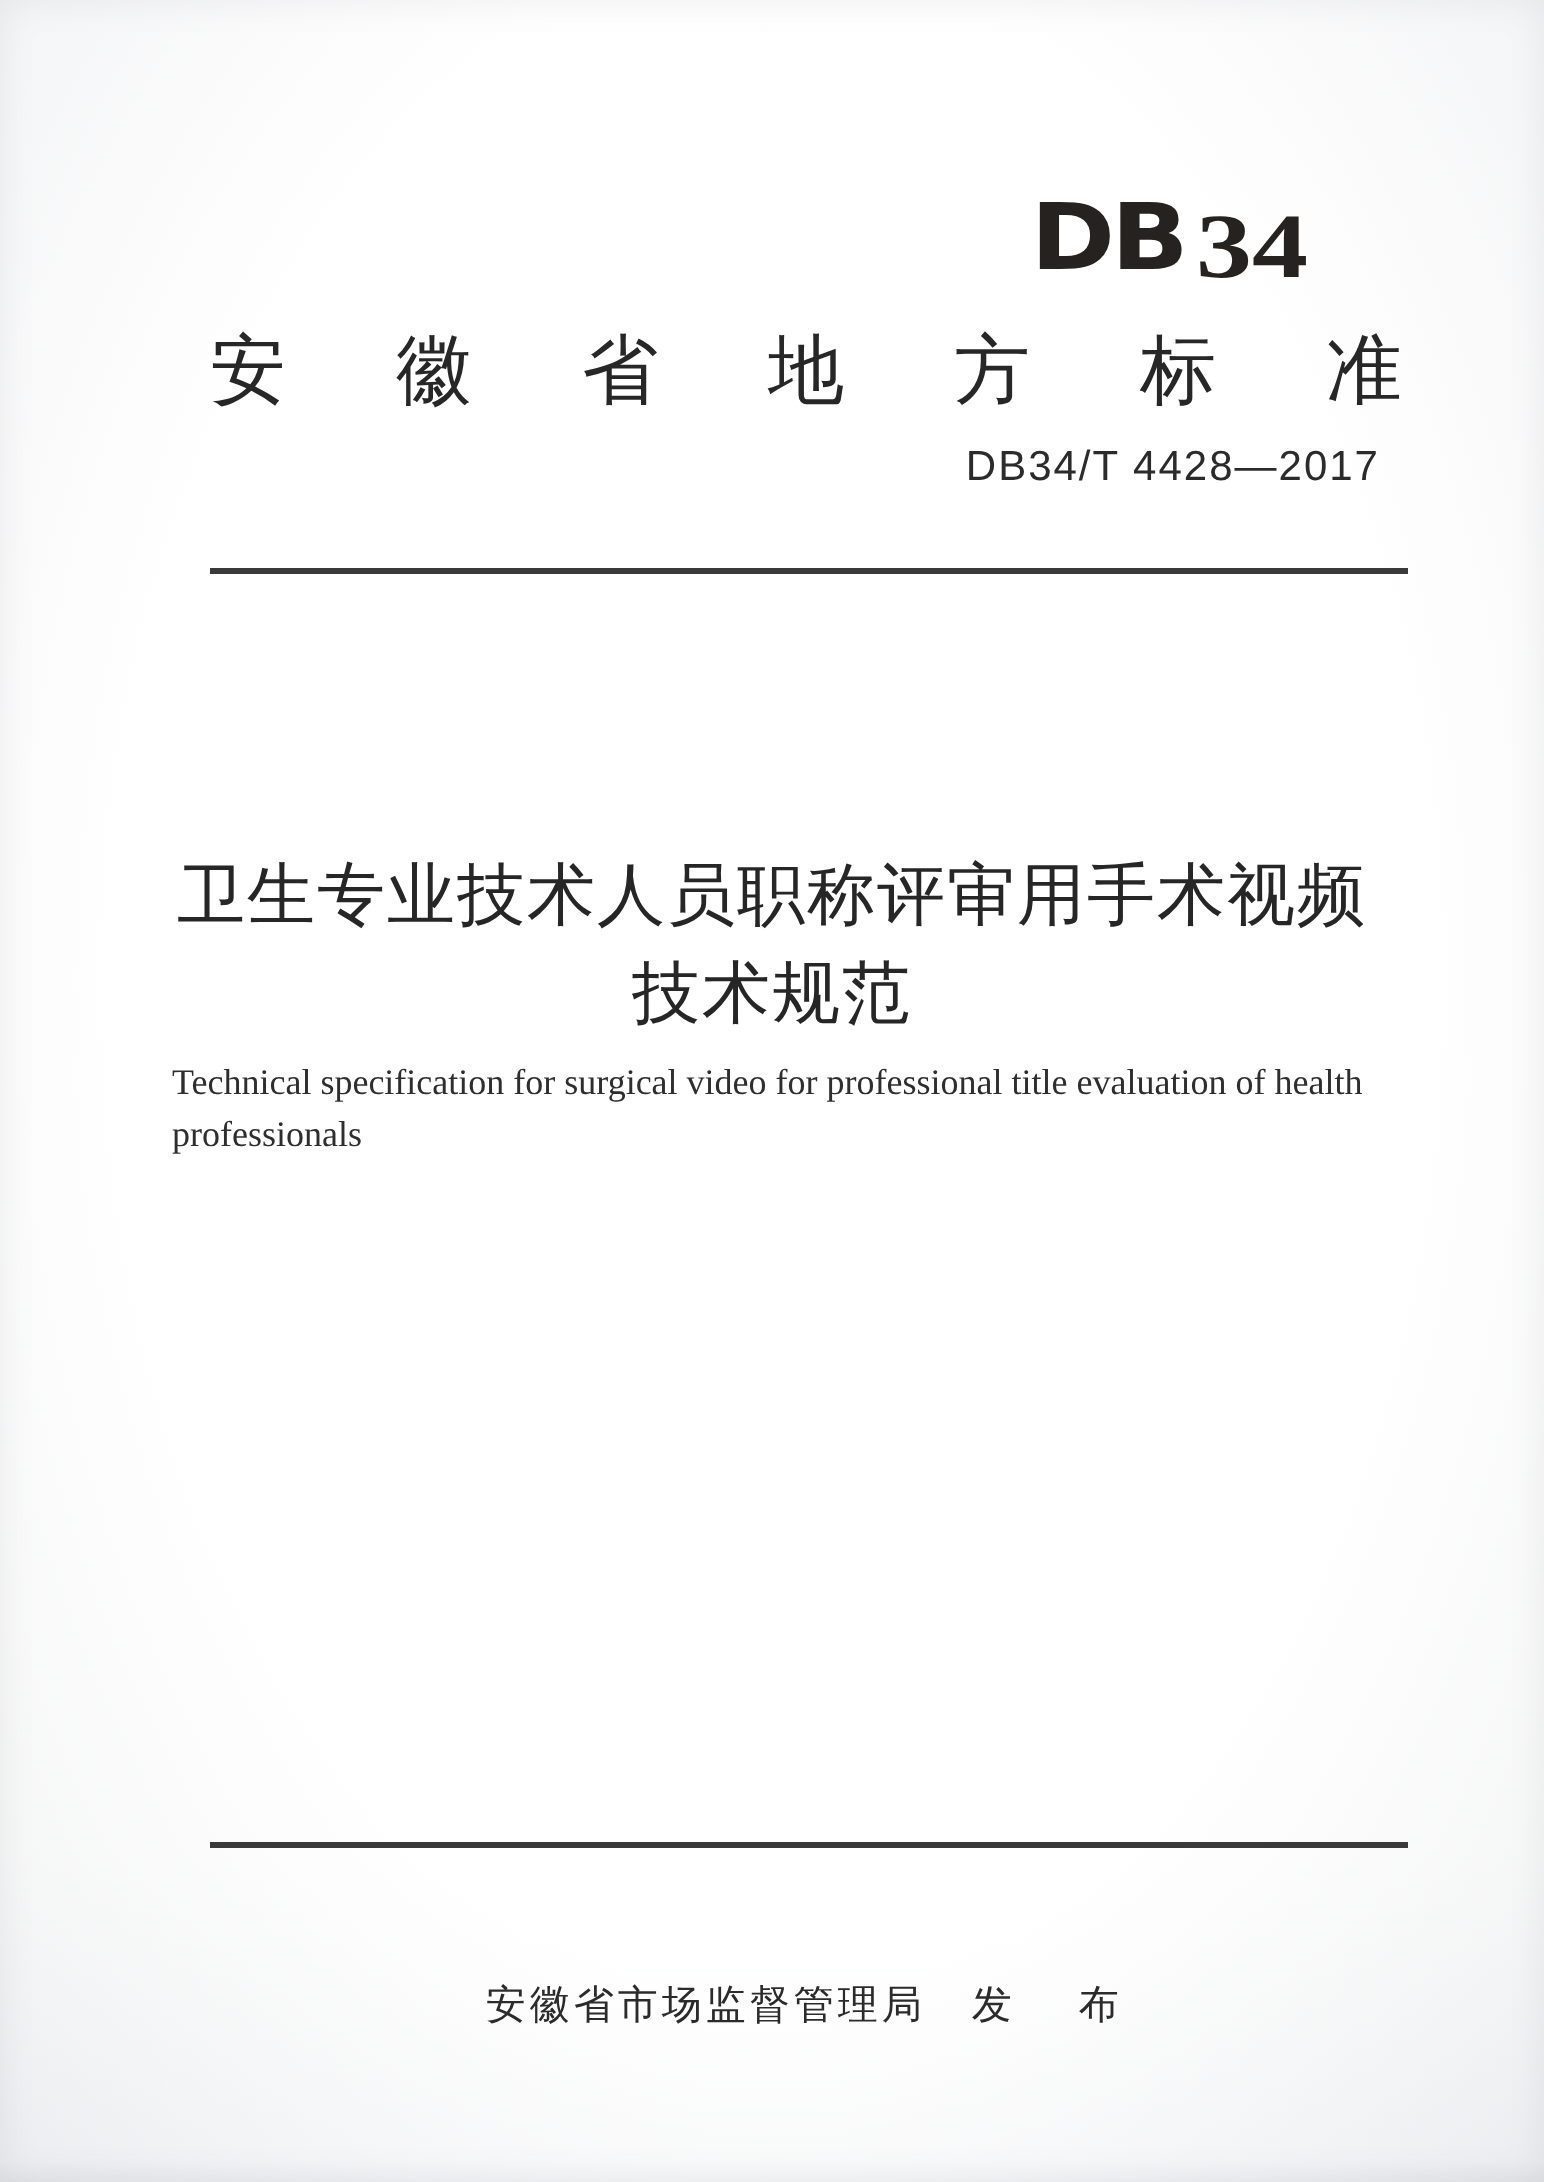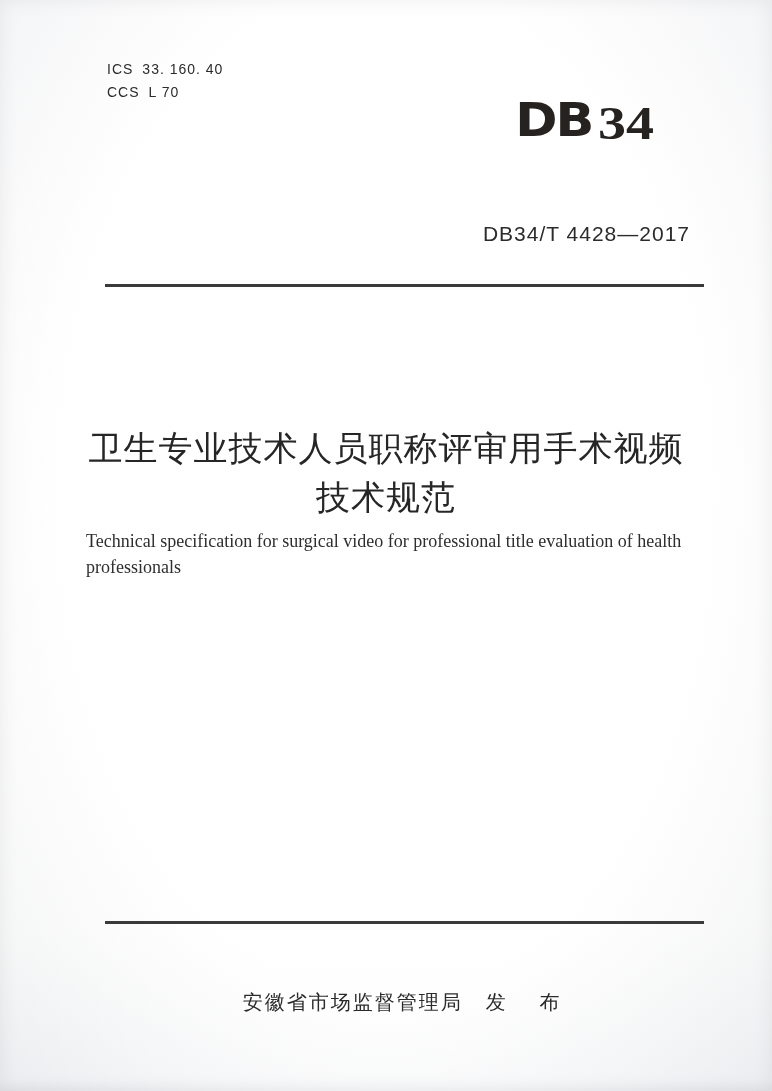--- a/index.html
+++ b/index.html
@@ -149,33 +149,26 @@
     white-space: pre;
   }
   .publisher-name { margin-right: 23px; }
   .publish-label { letter-spacing: 14px; margin-right: -14px; }
 </style>
 </head>
 <body>
 
 <div class="scan-page">
 
-  <div class="ics-block">
-    <div class="ics-line">
-      <span>ICS</span><span>33. 160. 40</span>
-    </div>
-    <div class="ics-line">
-      <span>CCS</span><span>L  70</span>
-    </div>
-  </div>
 
   <div class="logo">
     <span class="logo-db">DB</span><span class="logo-34">34</span>
   </div>
 
+  <div class="standard-category">安徽省地方标准</div>
 
   <div class="standard-number">DB34/T 4428—2017</div>
 
   <div class="rule-top"></div>
 
   <div class="title-zh">卫生专业技术人员职称评审用手术视频技术规范</div>
 
   <div class="title-en">Technical specification for surgical video for professional title evaluation of health professionals</div>
 
 

